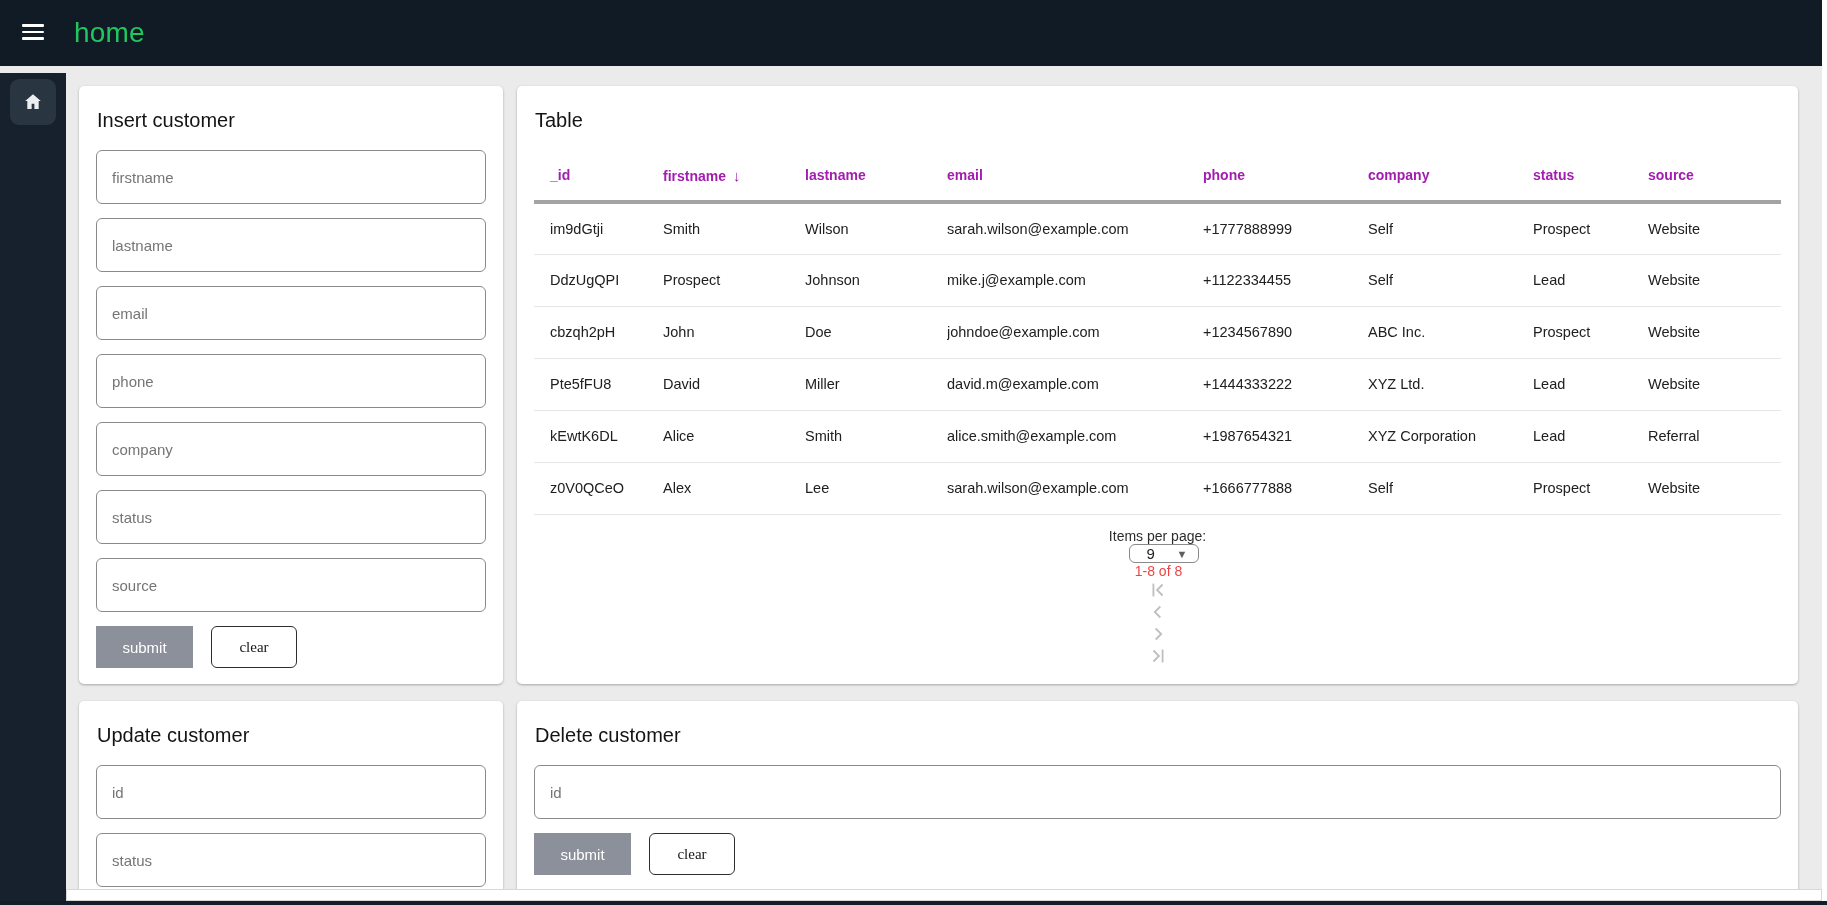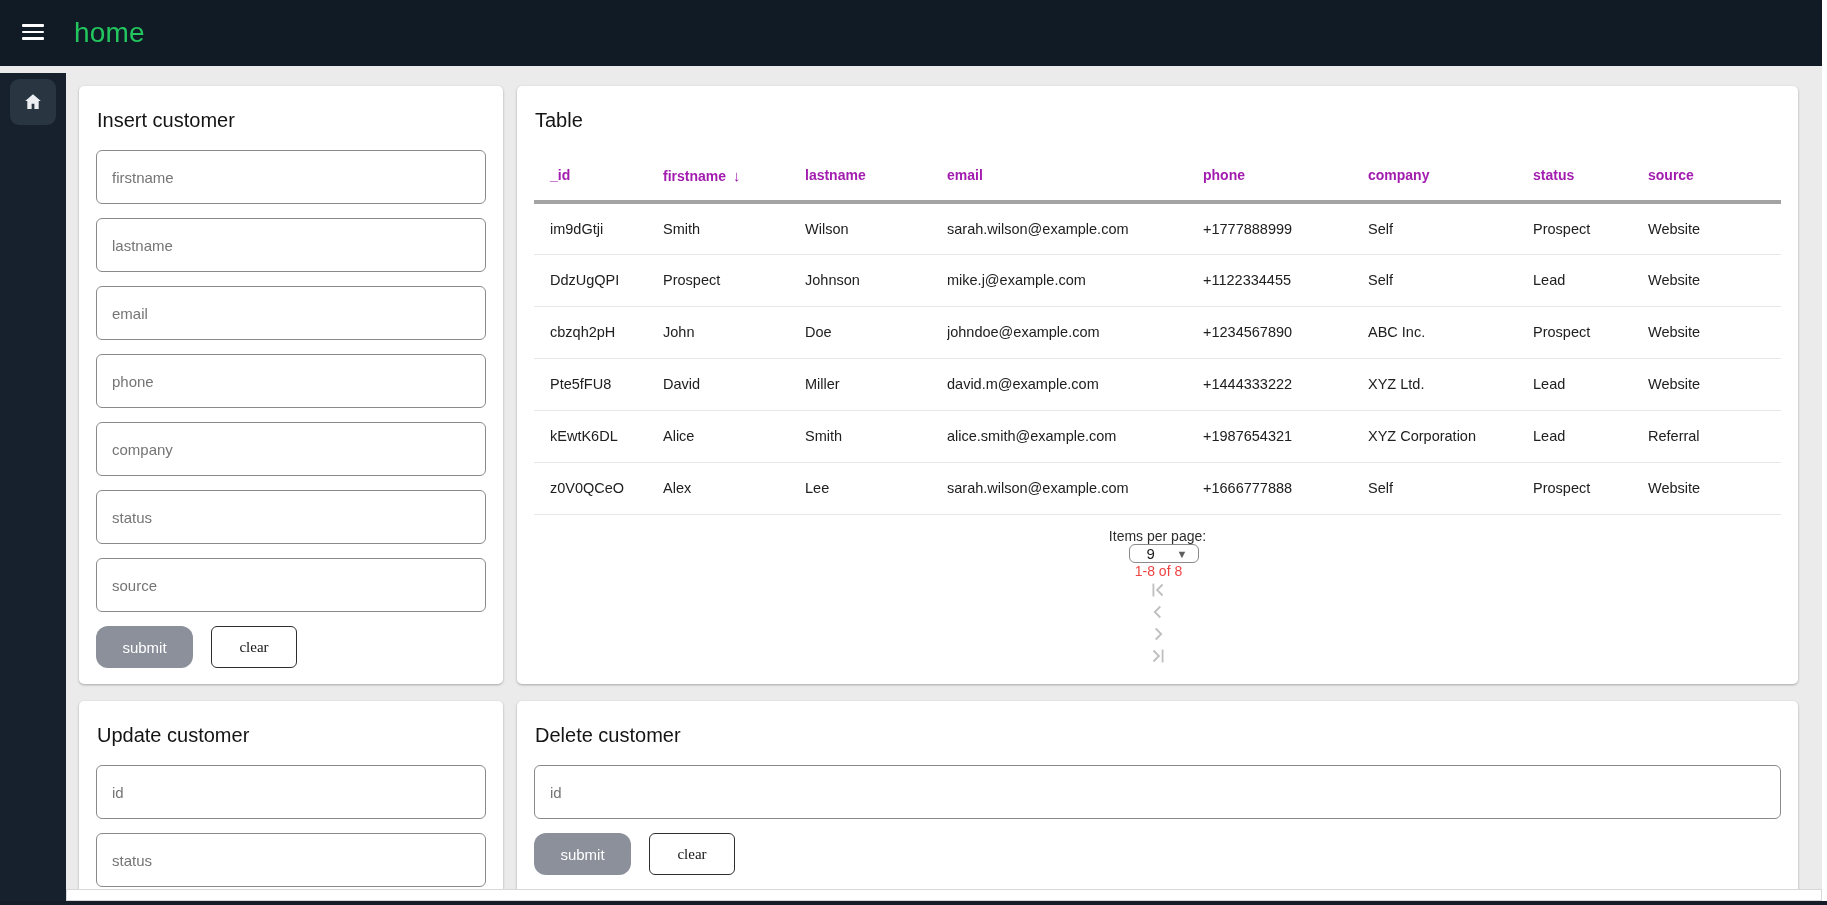--- a/index.html
+++ b/index.html
@@ -27,21 +27,21 @@
   .card { background:#ffffff; border-radius:5px; box-shadow:0 1px 3px rgba(0,0,0,.18), 0 1px 2px rgba(0,0,0,.12);
     padding:17px; overflow:hidden; }
   .card-title { font-size:20px; font-weight:400; color:#141414; margin:6px 0 18px 1px; }
 
   
   .field { width:100%; height:54px; border:1px solid #8a8a8a; border-radius:6px; background:#fff;
     font-size:15px; color:#1c1c1c; padding:0 15px; margin-bottom:14px; outline:none;
     font-family:inherit; display:block; }
   .field::placeholder { color:#757575; opacity:1; }
   .btn-row { display:flex; margin-top:5px; }
-  .btn-submit { width:97px; height:42px; border:none; border-radius:12px; background:#8b909a; color:#ffffff;
+  .btn-submit { width:97px; height:42px; border:none; border-radius:0; background:#8b909a; color:#ffffff;
     font-size:15px; font-family:inherit; cursor:pointer; }
   .btn-clear { width:86px; height:42px; margin-left:18px; border:1px solid #2e2e2e; border-radius:6px;
     background:#ffffff; color:#161616; font-size:15px; font-family:Liberation Serif, serif; cursor:pointer; }
 
   
   .table-card { display:flex; flex-direction:column; }
   table { width:100%; border-collapse:collapse; table-layout:fixed; }
   col.c0{width:129px} col.c1{width:142px} col.c2{width:142px} col.c3{width:256px}
   col.c4{width:165px} col.c5{width:165px} col.c6{width:115px} col.c7{width:auto}
   th { text-align:left; font-size:14px; font-weight:700; color:#a21caf; height:52px;

